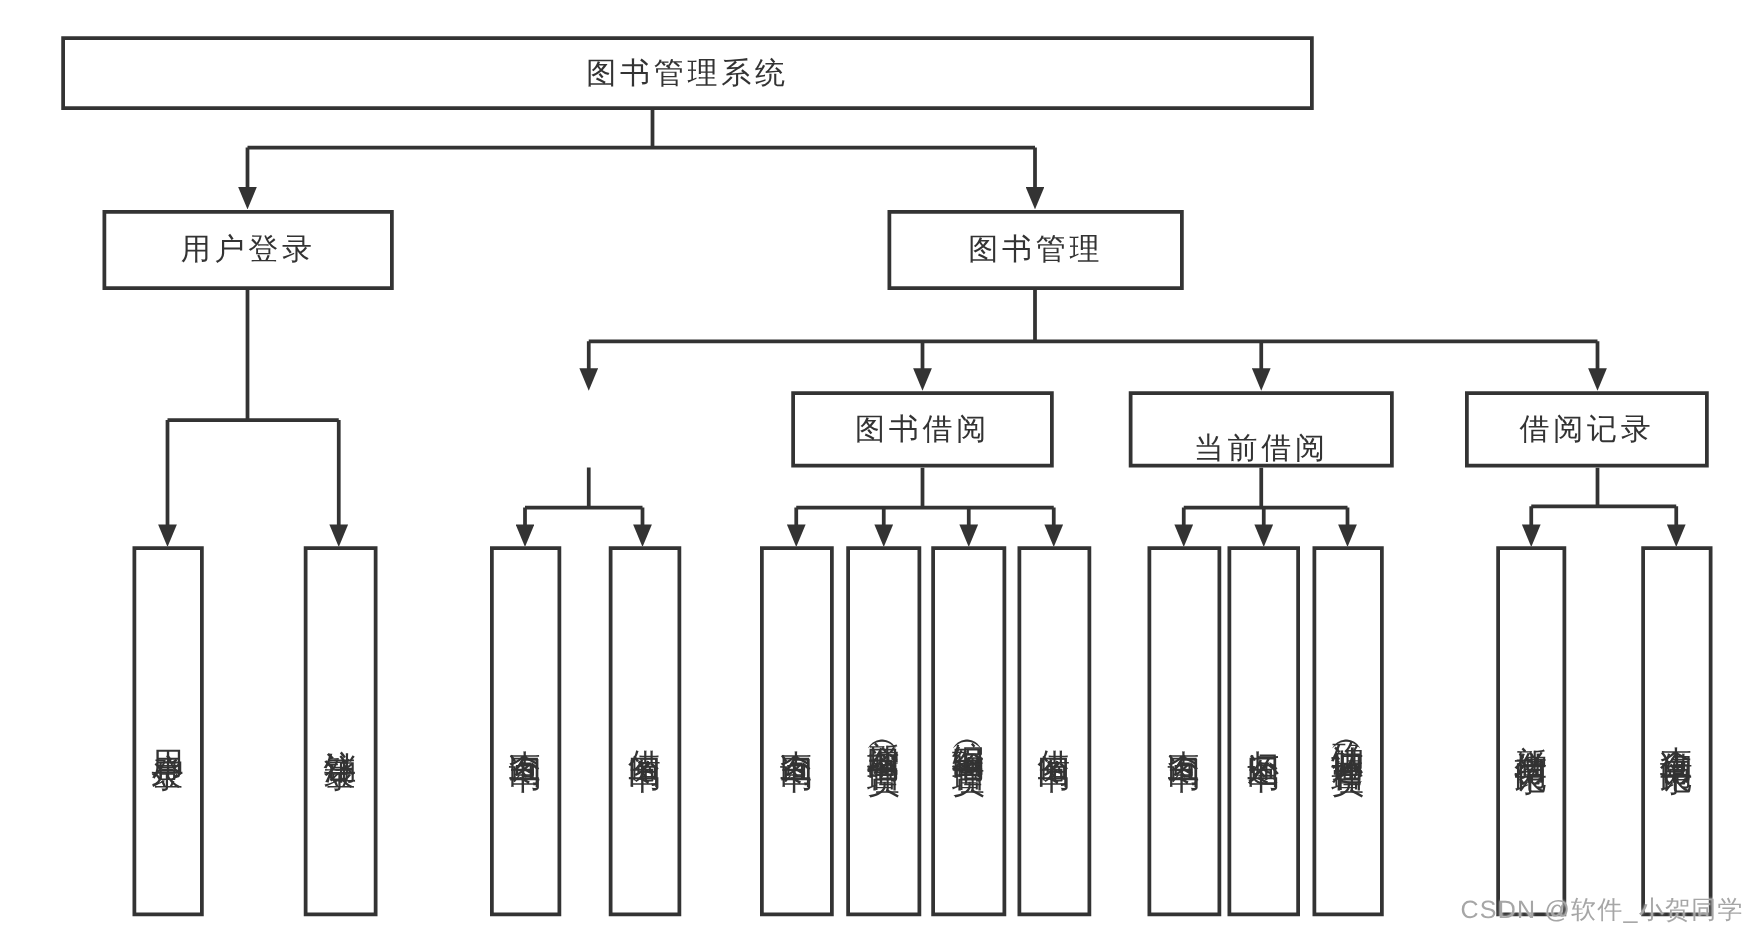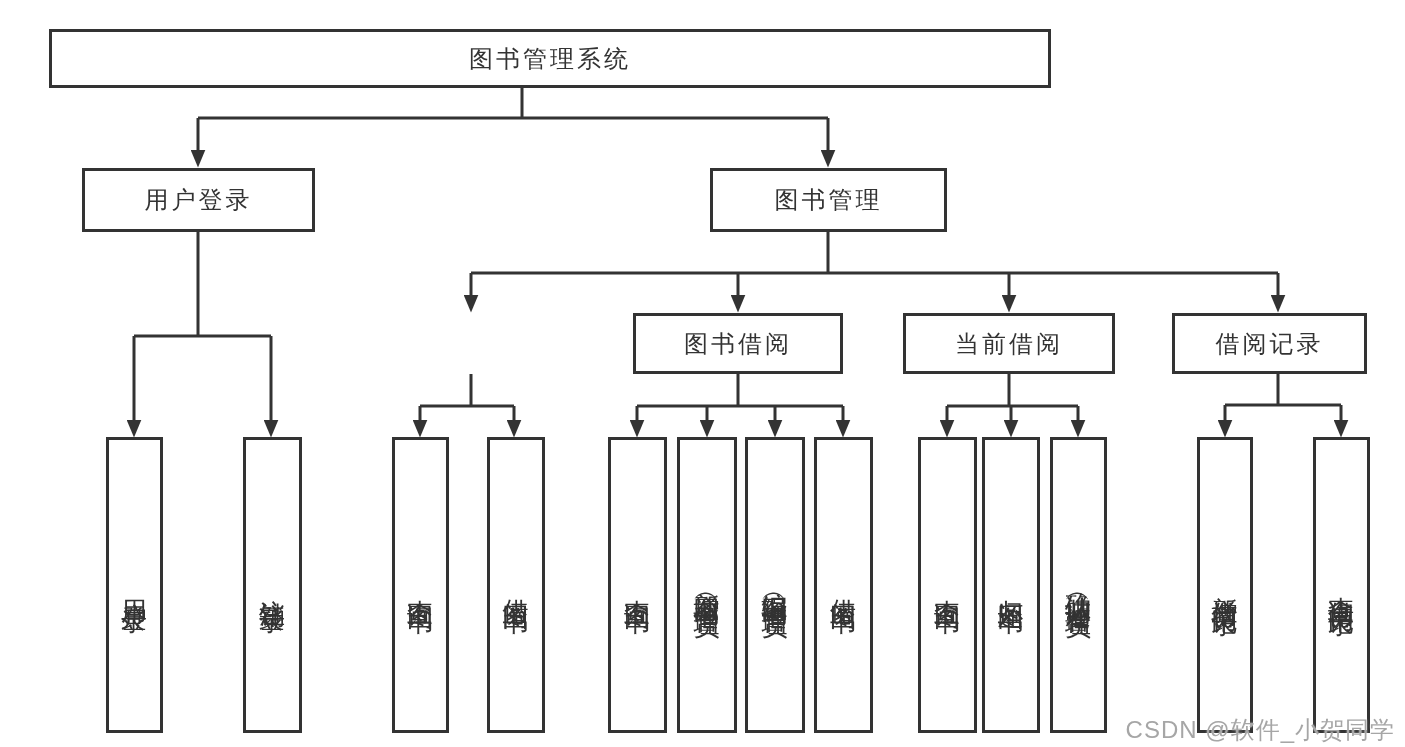--- a/index.html
+++ b/index.html
@@ -11,21 +11,21 @@
   .node{
     position:absolute;background:#ffffff;border:3px solid #333333;box-sizing:border-box;
     display:flex;align-items:center;justify-content:center;color:#333333;
   }
   .h-node .lbl{font-size:24px;letter-spacing:3px;white-space:nowrap;line-height:1;}
   .v-node .lbl{
     writing-mode:vertical-rl;text-orientation:mixed;
     font-size:26px;letter-spacing:3px;line-height:1;white-space:nowrap;
   }
   .watermark{
-    position:absolute;right:10px;top:714px;font-size:24px;color:#a6a6a6;
+    position:absolute;right:10px;top:714px;font-size:20px;color:#a6a6a6;
     letter-spacing:1px;white-space:nowrap;text-shadow:0 0 2px #ffffff;
   }
 </style>
 </head>
 <body>
 
 <div class="canvas">
 
   <svg class="connectors" viewBox="0 0 1405 747" xmlns="http://www.w3.org/2000/svg">
     <defs>
@@ -77,21 +77,21 @@
   <div class="node h-node" style="left:82px;top:168px;width:233px;height:64px;">
     <span class="lbl">用户登录</span>
   </div>
   <div class="node h-node" style="left:710px;top:168px;width:237px;height:64px;align-items:center;">
     <span class="lbl">图书管理</span>
   </div>
 
   <div class="node h-node" style="left:633px;top:313px;width:210px;height:61px;">
     <span class="lbl">图书借阅</span>
   </div>
-  <div class="node h-node" style="left:903px;top:313px;width:212px;height:61px;">
+  <div class="node h-node" style="left:903px;top:313px;width:212px;height:61px;align-items:flex-end;">
     <span class="lbl">当前借阅</span>
   </div>
   <div class="node h-node" style="left:1172px;top:313px;width:195px;height:61px;">
     <span class="lbl">借阅记录</span>
   </div>
 
   <div class="node v-node" style="left:106px;top:437px;width:57px;height:296px;">
     <span class="lbl">用户登录</span>
   </div>
   <div class="node v-node" style="left:243px;top:437px;width:59px;height:296px;">

